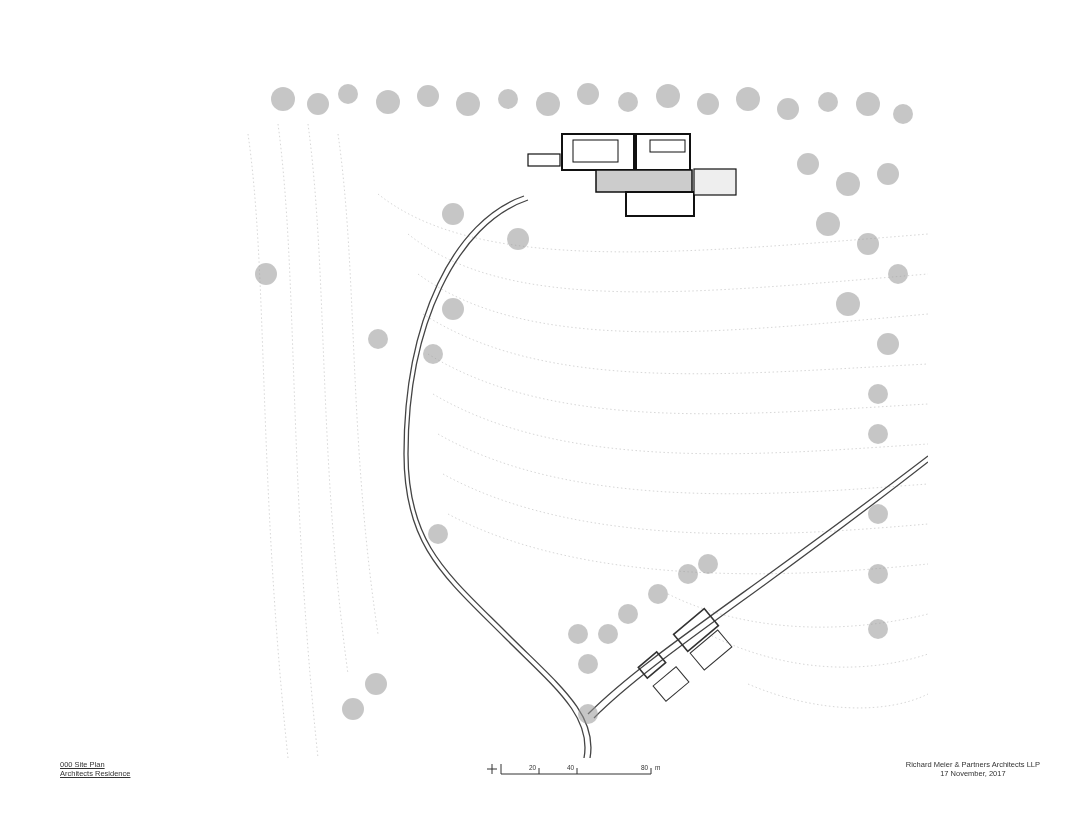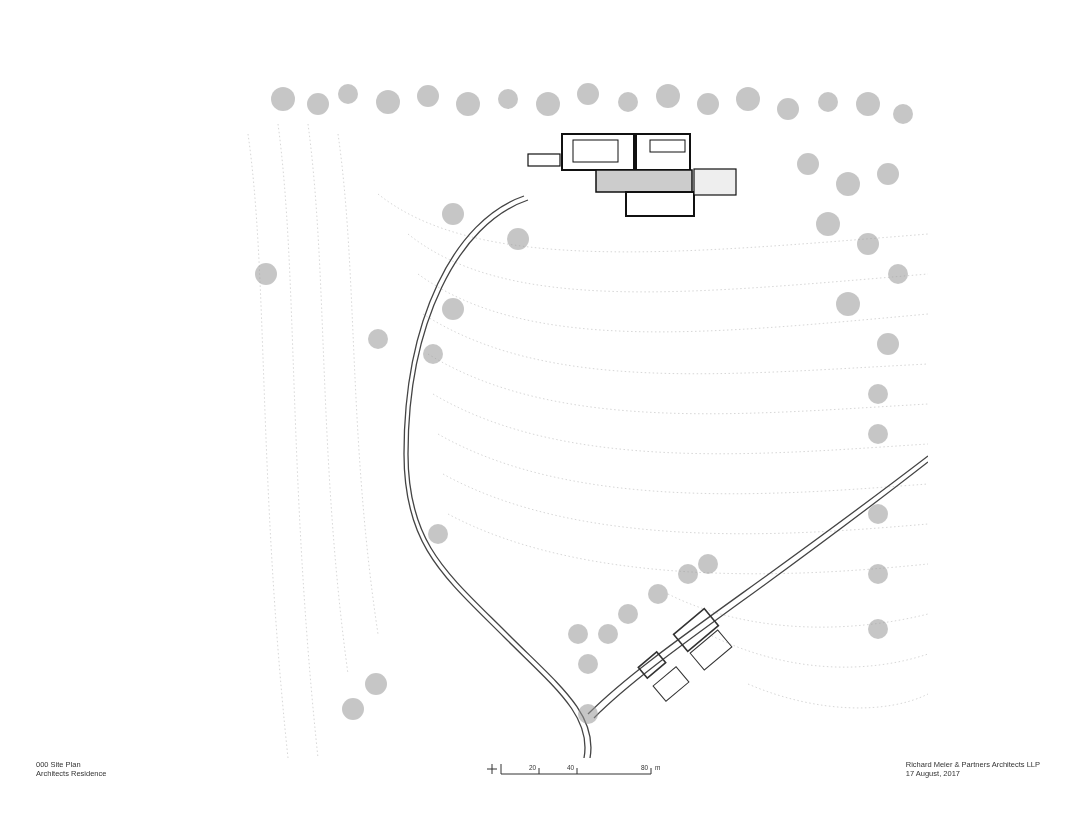--- a/index.html
+++ b/index.html
@@ -1,20 +1,20 @@
 <!DOCTYPE html>
 <html><head>
 <meta charset="utf-8">
 <style>
   html, body { margin:0; padding:0; background:#ffffff; }
   body { width:1080px; height:834px; position:relative; overflow:hidden; font-family:"Liberation Sans", sans-serif; color:#222; }
   .plan { position:absolute; left:228px; top:74px; width:700px; height:684px; }
   .label { position:absolute; font-size:7.5px; line-height:9px; color:#333; }
-  .left-label { left:36px; top:760px; }
-  .right-label { right:40px; top:760px; text-align:left; }
+  .left-label { left:60px; top:760px;text-decoration:underline; }
+  .right-label { right:40px; top:760px; text-align:center; }
   .scale { position:absolute; left:487px; top:762px; width:175px; height:14px; }
   .scale .tick { position:absolute; font-size:6.5px; color:#333; top:2px; }
 </style>
 </head>
 <body>
 
 <div class="plan">
   <svg width="700" height="684" viewBox="0 0 700 684" xmlns="http://www.w3.org/2000/svg">
     <g fill="none" stroke="#bbb" stroke-width="0.6" stroke-dasharray="1.5,2.5">
       <path d="M20,60 C40,200 30,400 60,684"></path>
@@ -128,14 +128,14 @@
     </g>
   </svg>
   <span class="tick" style="left:42px">20</span>
   <span class="tick" style="left:80px">40</span>
   <span class="tick" style="left:154px">80</span>
   <span class="tick" style="left:168px">m</span>
 </div>
 
 <div class="label right-label">
   <div>Richard Meier &amp; Partners Architects LLP</div>
-  <div>17 August, 2017</div>
+  <div>17 November, 2017</div>
 </div>
 
 </body></html>

